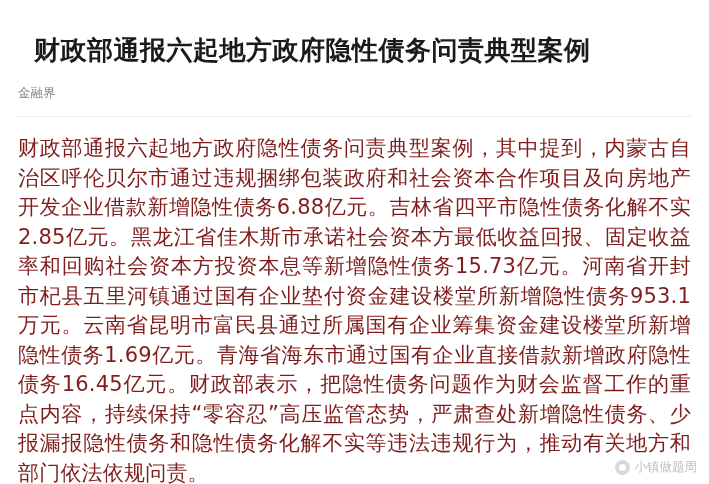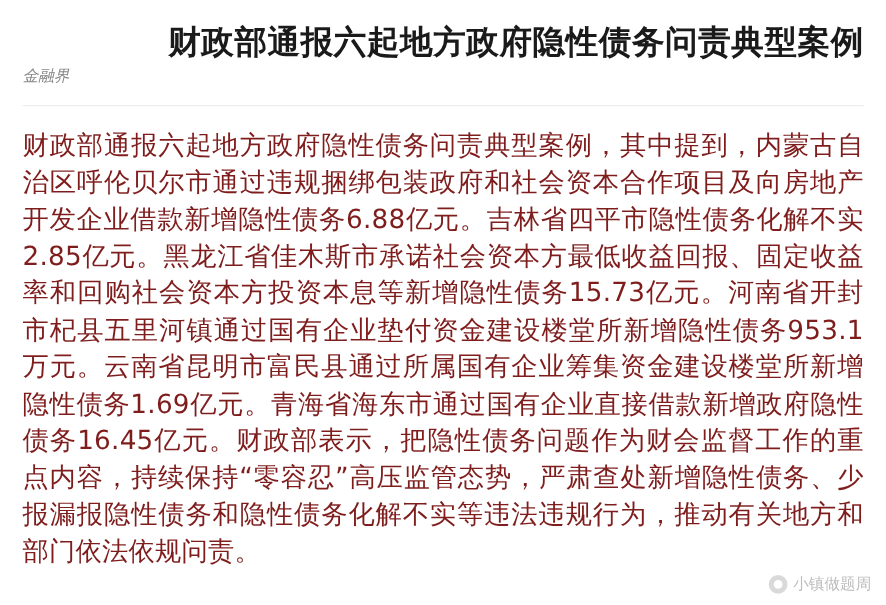--- a/index.html
+++ b/index.html
@@ -19,30 +19,28 @@
     padding: 16px 18px 0 18px;
     box-sizing: border-box;
     width: 709px;
   }
   .headline {
     font-size: 26px;
     line-height: 37px;
     font-weight: bold;
     letter-spacing: 0.5px;
     color: #1a1a1a;
-    margin: 0;
+    margin: 16px;
     font-family: "DejaVu Sans", "Liberation Sans", sans-serif;
-    text-align: right;
   }
   .meta {
     display: flex;
     align-items: center;
     font-size: 12.5px;
     color: #9a9a9a;
-    font-style: italic;
   }
   .meta-source {
     color: #888888;
     margin-right: 14px;
   }
   .meta-time {
     color: #b0b0b0;
   }
   .divider {
     margin-top: 14px;

